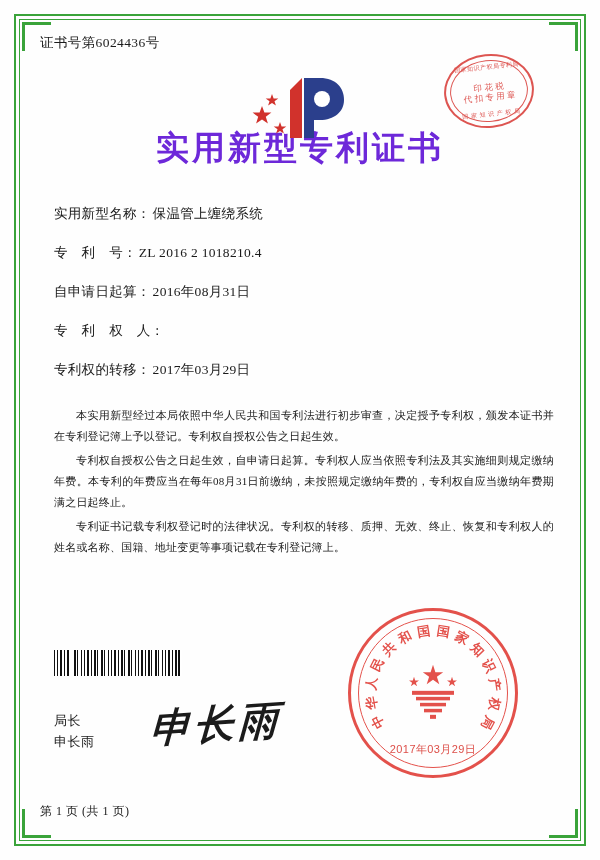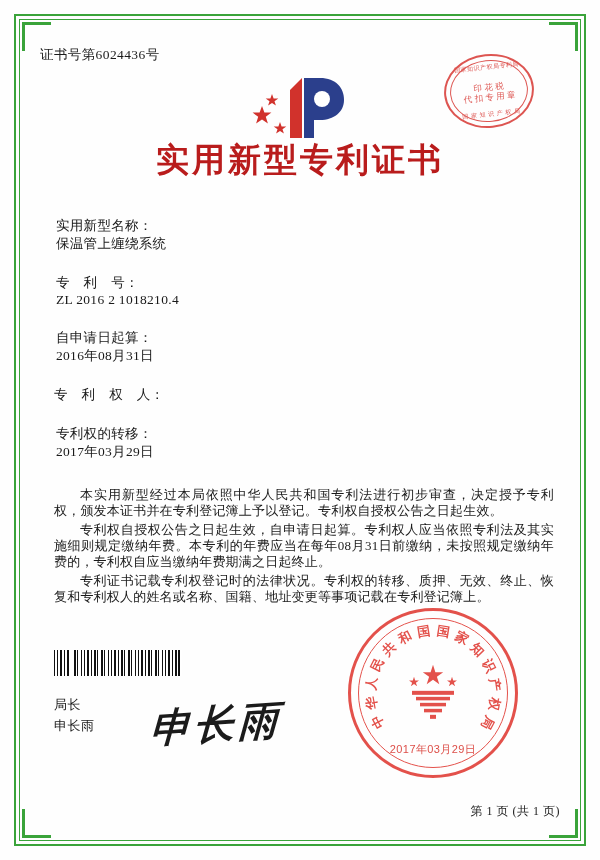--- a/index.html
+++ b/index.html
@@ -57,21 +57,20 @@
     left: 40px;
     top: 34px;
     right: 40px;
     bottom: 34px;
   }
 
   .cert-number {
     font-size: 13.5px;
     letter-spacing: 0.4px;
     color: #1a1a1a;
-    margin-top: 12px;
   }
 
   
   .seal-oval {
     position: absolute;
     right: 26px;
     top: 20px;
     width: 86px;
     height: 70px;
     border: 2.2px solid #d6312c;
@@ -121,50 +120,49 @@
     height: 72px;
   }
 
   .title {
     margin-top: 74px;
     text-align: center;
     font-size: 33px;
     font-weight: bold;
     letter-spacing: 3px;
     font-family: Liberation Mono, monospace;
-    color: #b91c1c;
+    color: #6d28d9;
   }
 
   .fields {
     margin-top: 34px;
     padding-left: 14px;
   }
   .field-row {
     display: flex;
     align-items: baseline;
     font-size: 13.5px;
     margin-bottom: 21px;
     letter-spacing: 0.3px;
-    flex-direction: column;
   }
   .field-label {
     white-space: pre;
     flex: none;
   }
   .field-value {
     margin-left: 2px;
     font-family: Liberation Serif, serif;
   }
 
   .body-text {
     margin-top: 26px;
     padding-left: 14px;
     padding-right: 6px;
-    font-size: 13px;
-    line-height: 16px;
+    font-size: 11px;
+    line-height: 21px;
     letter-spacing: 0.2px;
     text-align: justify;
   }
   .body-text p {
     margin: 0 0 3px 0;
     text-indent: 2em;
   }
 
   
   .barcode {
@@ -179,21 +177,21 @@
       #111 3px, #111 4px, #fff 4px, #fff 6.5px,
       #111 6.5px, #111 8.5px, #fff 8.5px, #fff 10px,
       #111 10px, #111 11px, #fff 11px, #fff 13.5px
     );
   }
 
   
   .sign-block {
     position: absolute;
     left: 14px;
-    bottom: 90px;
+    bottom: 74px;
     font-size: 13px;
     line-height: 21px;
     letter-spacing: 0.5px;
   }
   .signature-script {
     position: absolute;
     left: 110px;
     bottom: 74px;
     font-size: 40px;
     font-family: "DejaVu Serif", serif;
@@ -251,21 +249,21 @@
     font-family: "Liberation Sans", sans-serif;
     letter-spacing: 0.4px;
     color: #d8352e;
   }
 
   .page-footer {
     position: absolute;
     left: 0;
     right: 0;
     bottom: 6px;
-    text-align: right;
+    text-align: left;
     font-size: 12px;
     letter-spacing: 0.5px;
   }
 </style>
 </head>
 <body>
 
 <div class="page">
 
   <div class="frame-outer"></div>

